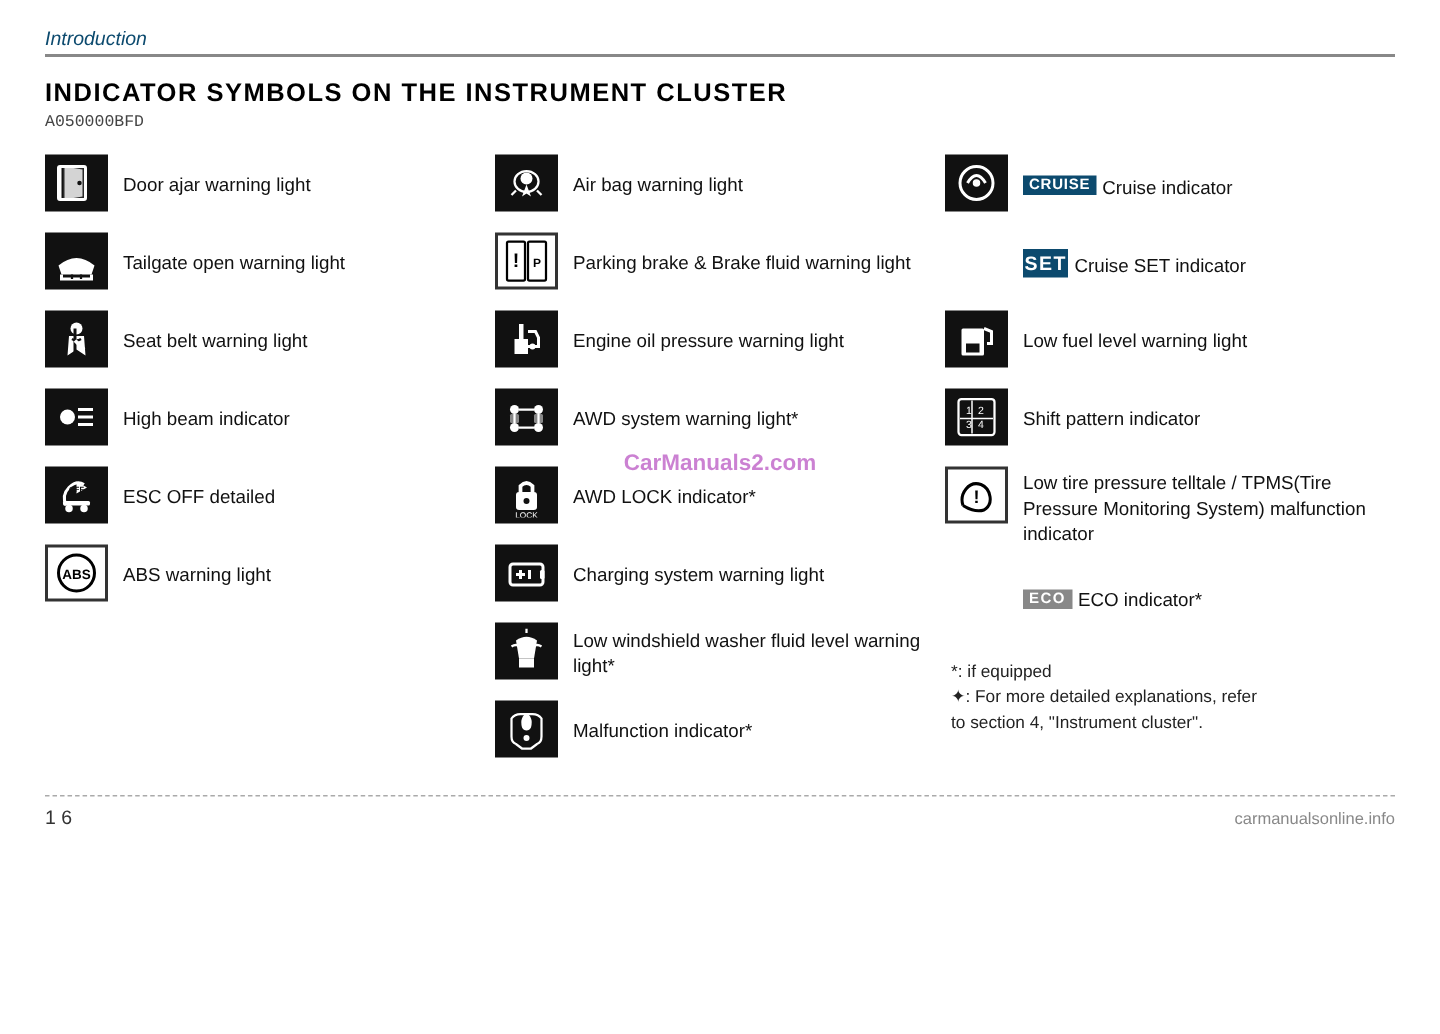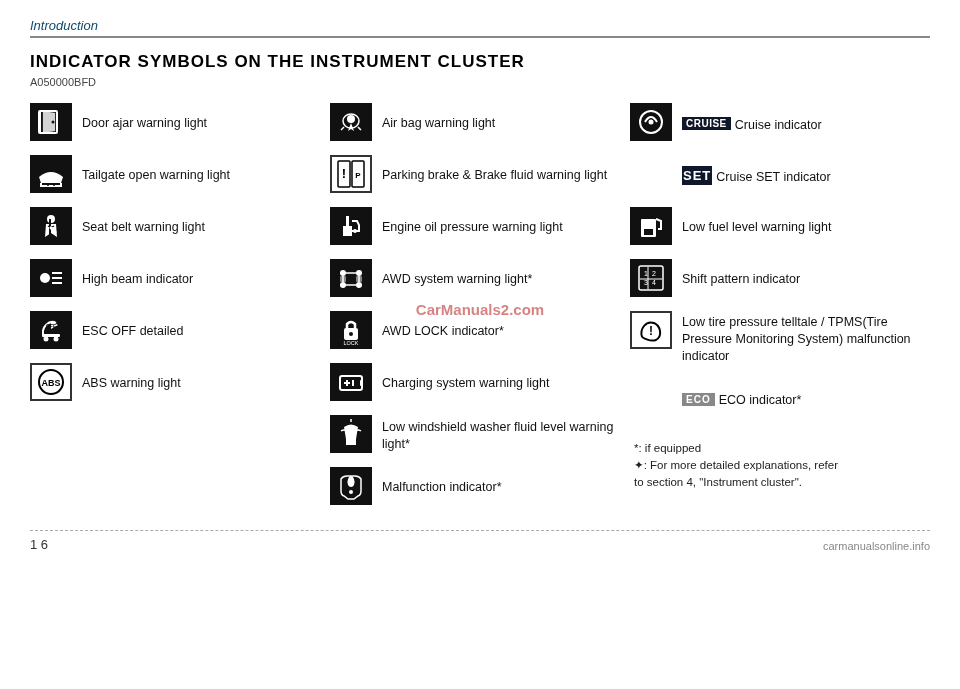--- a/index.html
+++ b/index.html
@@ -30,20 +30,21 @@
       font-size: 17px;
       font-weight: bold;
       letter-spacing: 1px;
       margin-bottom: 4px;
       margin-top: 6px;
     }
     .ref-code {
       font-size: 11px;
       color: #444;
       margin-bottom: 8px;
+      font-family: Liberation Mono, monospace;
     }
     .indicators-grid {
       display: grid;
       grid-template-columns: 1fr 1fr 1fr;
       gap: 0;
     }
     .column {
       display: flex;
       flex-direction: column;
     }
@@ -77,21 +78,21 @@
     .icon-box.white-bg svg {
       fill: #000;
     }
     .indicator-label {
       font-size: 12.5px;
       line-height: 1.35;
       padding-top: 3px;
       color: #111;
     }
     .badge {
-      background: #0f172a;
+      background: #0c4a6e;
       color: #fff;
       font-size: 10px;
       font-weight: bold;
       padding: 1px 4px;
       letter-spacing: 1px;
       display: inline-block;
       margin-right: 4px;
     }
     .badge.cruise { letter-spacing: 0.5px; }
     .badge.set { font-size: 13px; padding: 2px 1px; }
@@ -118,21 +119,21 @@
     .page-number {
       font-size: 13px;
       color: #333;
       font-weight: normal;
     }
     .watermark {
       position: absolute;
       left: 50%;
       top: 55%;
       transform: translate(-50%, -50%);
-      color: #b91c1c;
+      color: #a21caf;
       font-size: 15px;
       font-weight: bold;
       opacity: 0.55;
       pointer-events: none;
       white-space: nowrap;
       z-index: 10;
     }
     .website {
       font-size: 11px;
       color: #888;

